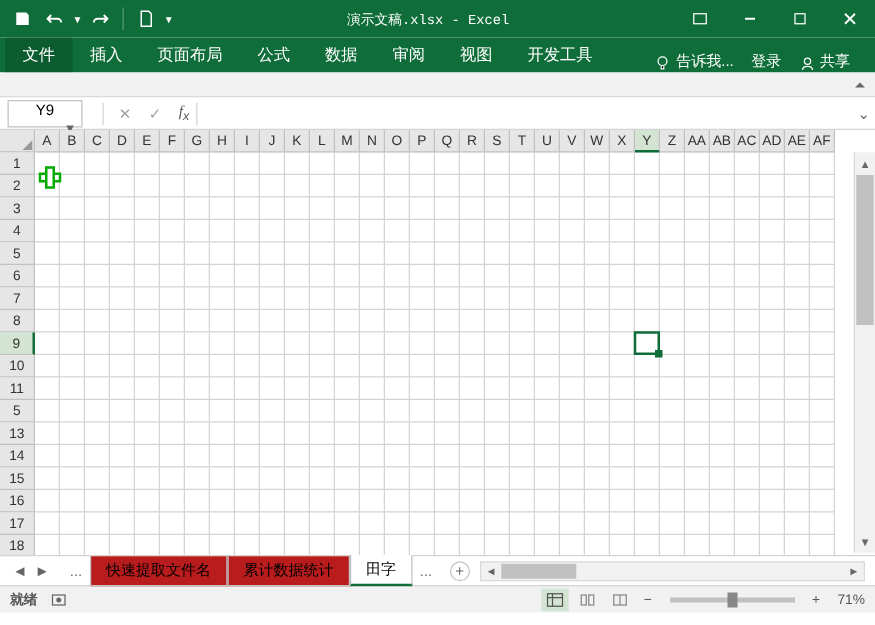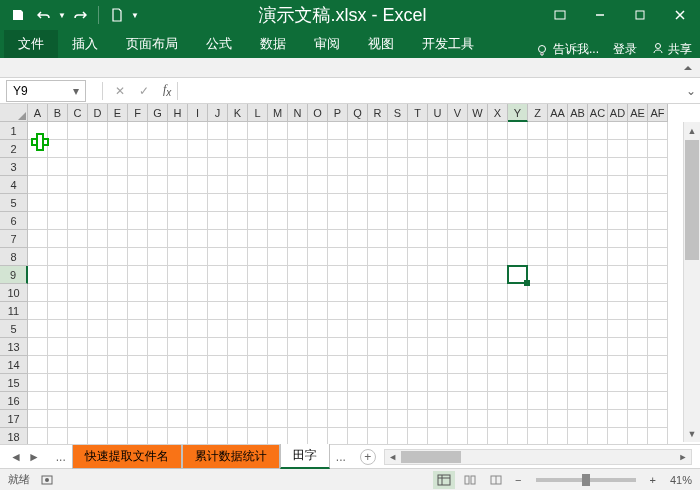--- a/index.html
+++ b/index.html
@@ -1,33 +1,33 @@
 <!DOCTYPE html>
 <html><head>
 <meta charset="utf-8">
 <style>
 * { margin: 0; padding: 0; box-sizing: border-box; font-family: "Microsoft YaHei", Arial, sans-serif; }
 body { width: 700px; height: 500px; background: #fff; overflow: hidden; font-size: 12px; }
 .titlebar { height: 30px; background: #0e6d38; display: flex; align-items: center; color: #fff; }
 .qat { display: flex; gap: 2px; padding: 0 6px; align-items: center; }
 .qat-btn { width: 24px; height: 24px; display: flex; align-items: center; justify-content: center; cursor: pointer; }
 .qat-sep { width: 1px; height: 18px; background: rgba(255,255,255,0.3); margin: 0 4px; }
-.title-center { flex: 1; text-align: center; font-size: 18px; }
+.title-center { flex: 1; text-align: center; font-size: 11px; font-family: Liberation Mono, monospace; }
 .win-controls { display: flex; }
 .win-btn { width: 40px; height: 30px; display: flex; align-items: center; justify-content: center; cursor: pointer; }
 .ribbon-tabs { height: 28px; background: #0e6d38; display: flex; align-items: flex-end; color: #fff; padding-left: 4px; }
 .tab { padding: 5px 14px; font-size: 13px; cursor: pointer; }
 .tab.file { background: rgba(0,0,0,0.15); }
-.tab-right { margin-left: auto; display: flex; align-items: center; gap: 4px; padding-right: 8px; font-size: 12px; }
+.tab-right { margin-left: auto; display: flex; align-items: center; gap: 4px; padding-right: 20px; font-size: 12px; }
 .tellme { display: flex; align-items: center; gap: 4px; cursor: text; }
-.share { display: flex; align-items: flex-start; gap: 3px; cursor: pointer; }
+.share { display: flex; align-items: flex-end; gap: 3px; cursor: pointer; }
 .ribbon-body { height: 20px; background: #f1f1f1; border-bottom: 1px solid #d4d4d4; }
 .ribbon-toggle { float: right; width: 24px; height: 100%; display: flex; align-items: center; justify-content: center; cursor: pointer; }
 .namebox-row { height: 26px; background: #fff; display: flex; align-items: center; border-bottom: 1px solid #d4d4d4; }
-.namebox { width: 80px; height: 22px; border: 1px solid #c1c1c1; margin-left: 6px; padding: 0 6px; display: flex; align-items: center; font-size: 12px; position: relative; }
+.namebox { width: 60px; height: 22px; border: 1px solid #c1c1c1; margin-left: 6px; padding: 0 6px; display: flex; align-items: center; font-size: 12px; position: relative; flex-direction: column; }
 .namebox-arrow { margin-left: auto; color: #666; }
 .fx-btns { display: flex; gap: 2px; margin-left: 12px; align-items: center; color: #a0a0a0; }
 .fx-btn { width: 22px; text-align: center; cursor: pointer; }
 .fx-label { font-style: italic; font-family: serif; margin-left: 6px; color: #555; }
 .fx-sep { width: 1px; height: 18px; background: #d4d4d4; margin: 0 4px; }
 .formula-bar { flex: 1; height: 22px; margin: 0 8px 0 4px; border: none; }
 .fb-expand { width: 18px; color: #666; cursor: pointer; text-align: center; }
 .grid-area { position: relative; height: 340px; overflow: hidden; background: #fff; }
 .col-headers { display: flex; height: 18px; position: absolute; top: 0; left: 0; }
 .corner { width: 28px; height: 18px; background: #e6e6e6; border-right: 1px solid #c1c1c1; border-bottom: 1px solid #c1c1c1; display: flex; align-items: flex-end; justify-content: flex-end; padding: 1px; cursor: pointer; }
@@ -45,28 +45,28 @@
 .cursor-plus::before, .cursor-plus::after { content: ''; position: absolute; background: #fff; border: 2px solid #0a0; }
 .cursor-plus::before { width: 14px; height: 4px; top: 6px; left: 1px; }
 .cursor-plus::after { width: 4px; height: 14px; top: 1px; left: 6px; }
 .vscroll { position: absolute; right: 0; top: 18px; width: 17px; height: 320px; background: #f1f1f1; border-left: 1px solid #dadada; }
 .vscroll-btn { height: 17px; background: #f1f1f1; display: flex; align-items: center; justify-content: center; cursor: pointer; color: #666; font-size: 9px; }
 .vscroll-thumb { height: 120px; background: #c1c1c1; margin: 1px; }
 .sheet-bar { height: 24px; background: #fff; border-top: 1px solid #d4d4d4; display: flex; align-items: center; }
 .sheet-nav { display: flex; gap: 6px; padding: 0 10px; color: #666; }
 .sheet-nav span { cursor: pointer; }
 .sheet-dots { padding: 0 6px; color: #666; }
-.sheet-tab { padding: 3px 12px; border: 1px solid #c1c1c1; border-top: none; font-size: 12px; cursor: pointer; background: #f97316; }
+.sheet-tab { padding: 3px 12px; border: 1px solid #c1c1c1; border-top: none; font-size: 12px; cursor: pointer; background: #b91c1c; }
 .sheet-tab.active { border-bottom: 2px solid #0e6d38; background: #fff; font-weight: 500; }
 .sheet-new { width: 22px; text-align: center; cursor: pointer; color: #666; border: 1px solid #c1c1c1; border-radius: 50%; width: 16px; height: 16px; line-height: 14px; margin-left: 8px; }
 .hscroll { flex: 1; height: 16px; background: #f1f1f1; margin: 0 8px; display: flex; align-items: center; border: 1px solid #dadada; }
 .hscroll-btn { width: 16px; text-align: center; cursor: pointer; color: #666; font-size: 9px; }
 .hscroll-thumb { width: 60px; height: 12px; background: #c1c1c1; }
 .statusbar { height: 22px; background: #f1f1f1; border-top: 1px solid #d4d4d4; display: flex; align-items: center; padding: 0 8px; font-size: 11px; color: #555; }
-.sb-left { display: flex; gap: 10px; align-items: center; }
+.sb-left { display: flex; gap: 10px; align-items: center; font-weight: bold; }
 .sb-right { margin-left: auto; display: flex; gap: 4px; align-items: center; }
 .view-btn { width: 22px; height: 18px; display: flex; align-items: center; justify-content: center; cursor: pointer; color: #666; }
 .view-btn.active { background: #d3e4d3; }
 .zoom-slider { width: 100px; height: 4px; background: #c1c1c1; margin: 0 6px; position: relative; }
 .zoom-thumb { position: absolute; width: 8px; height: 12px; background: #888; top: -4px; left: 46px; }
 svg { display: block; }
 </style>
 </head>
 <body>
 
@@ -903,15 +903,15 @@
       <svg width="14" height="12" viewBox="0 0 14 12">
           <rect x="2" y="2" width="10" height="8" fill="none" stroke="#888"></rect>
           <path stroke="#888" d="M7 2v8"></path>
         </svg>
     </div>
     <span style="cursor:pointer;padding:0 4px">−</span>
     <div class="zoom-slider">
       <div class="zoom-thumb"></div>
     </div>
     <span style="cursor:pointer;padding:0 4px">+</span>
-    <span style="margin-left:6px;cursor:pointer">41%</span>
+    <span style="margin-left:6px;cursor:pointer">71%</span>
   </div>
 </div>
 
 </body></html>

